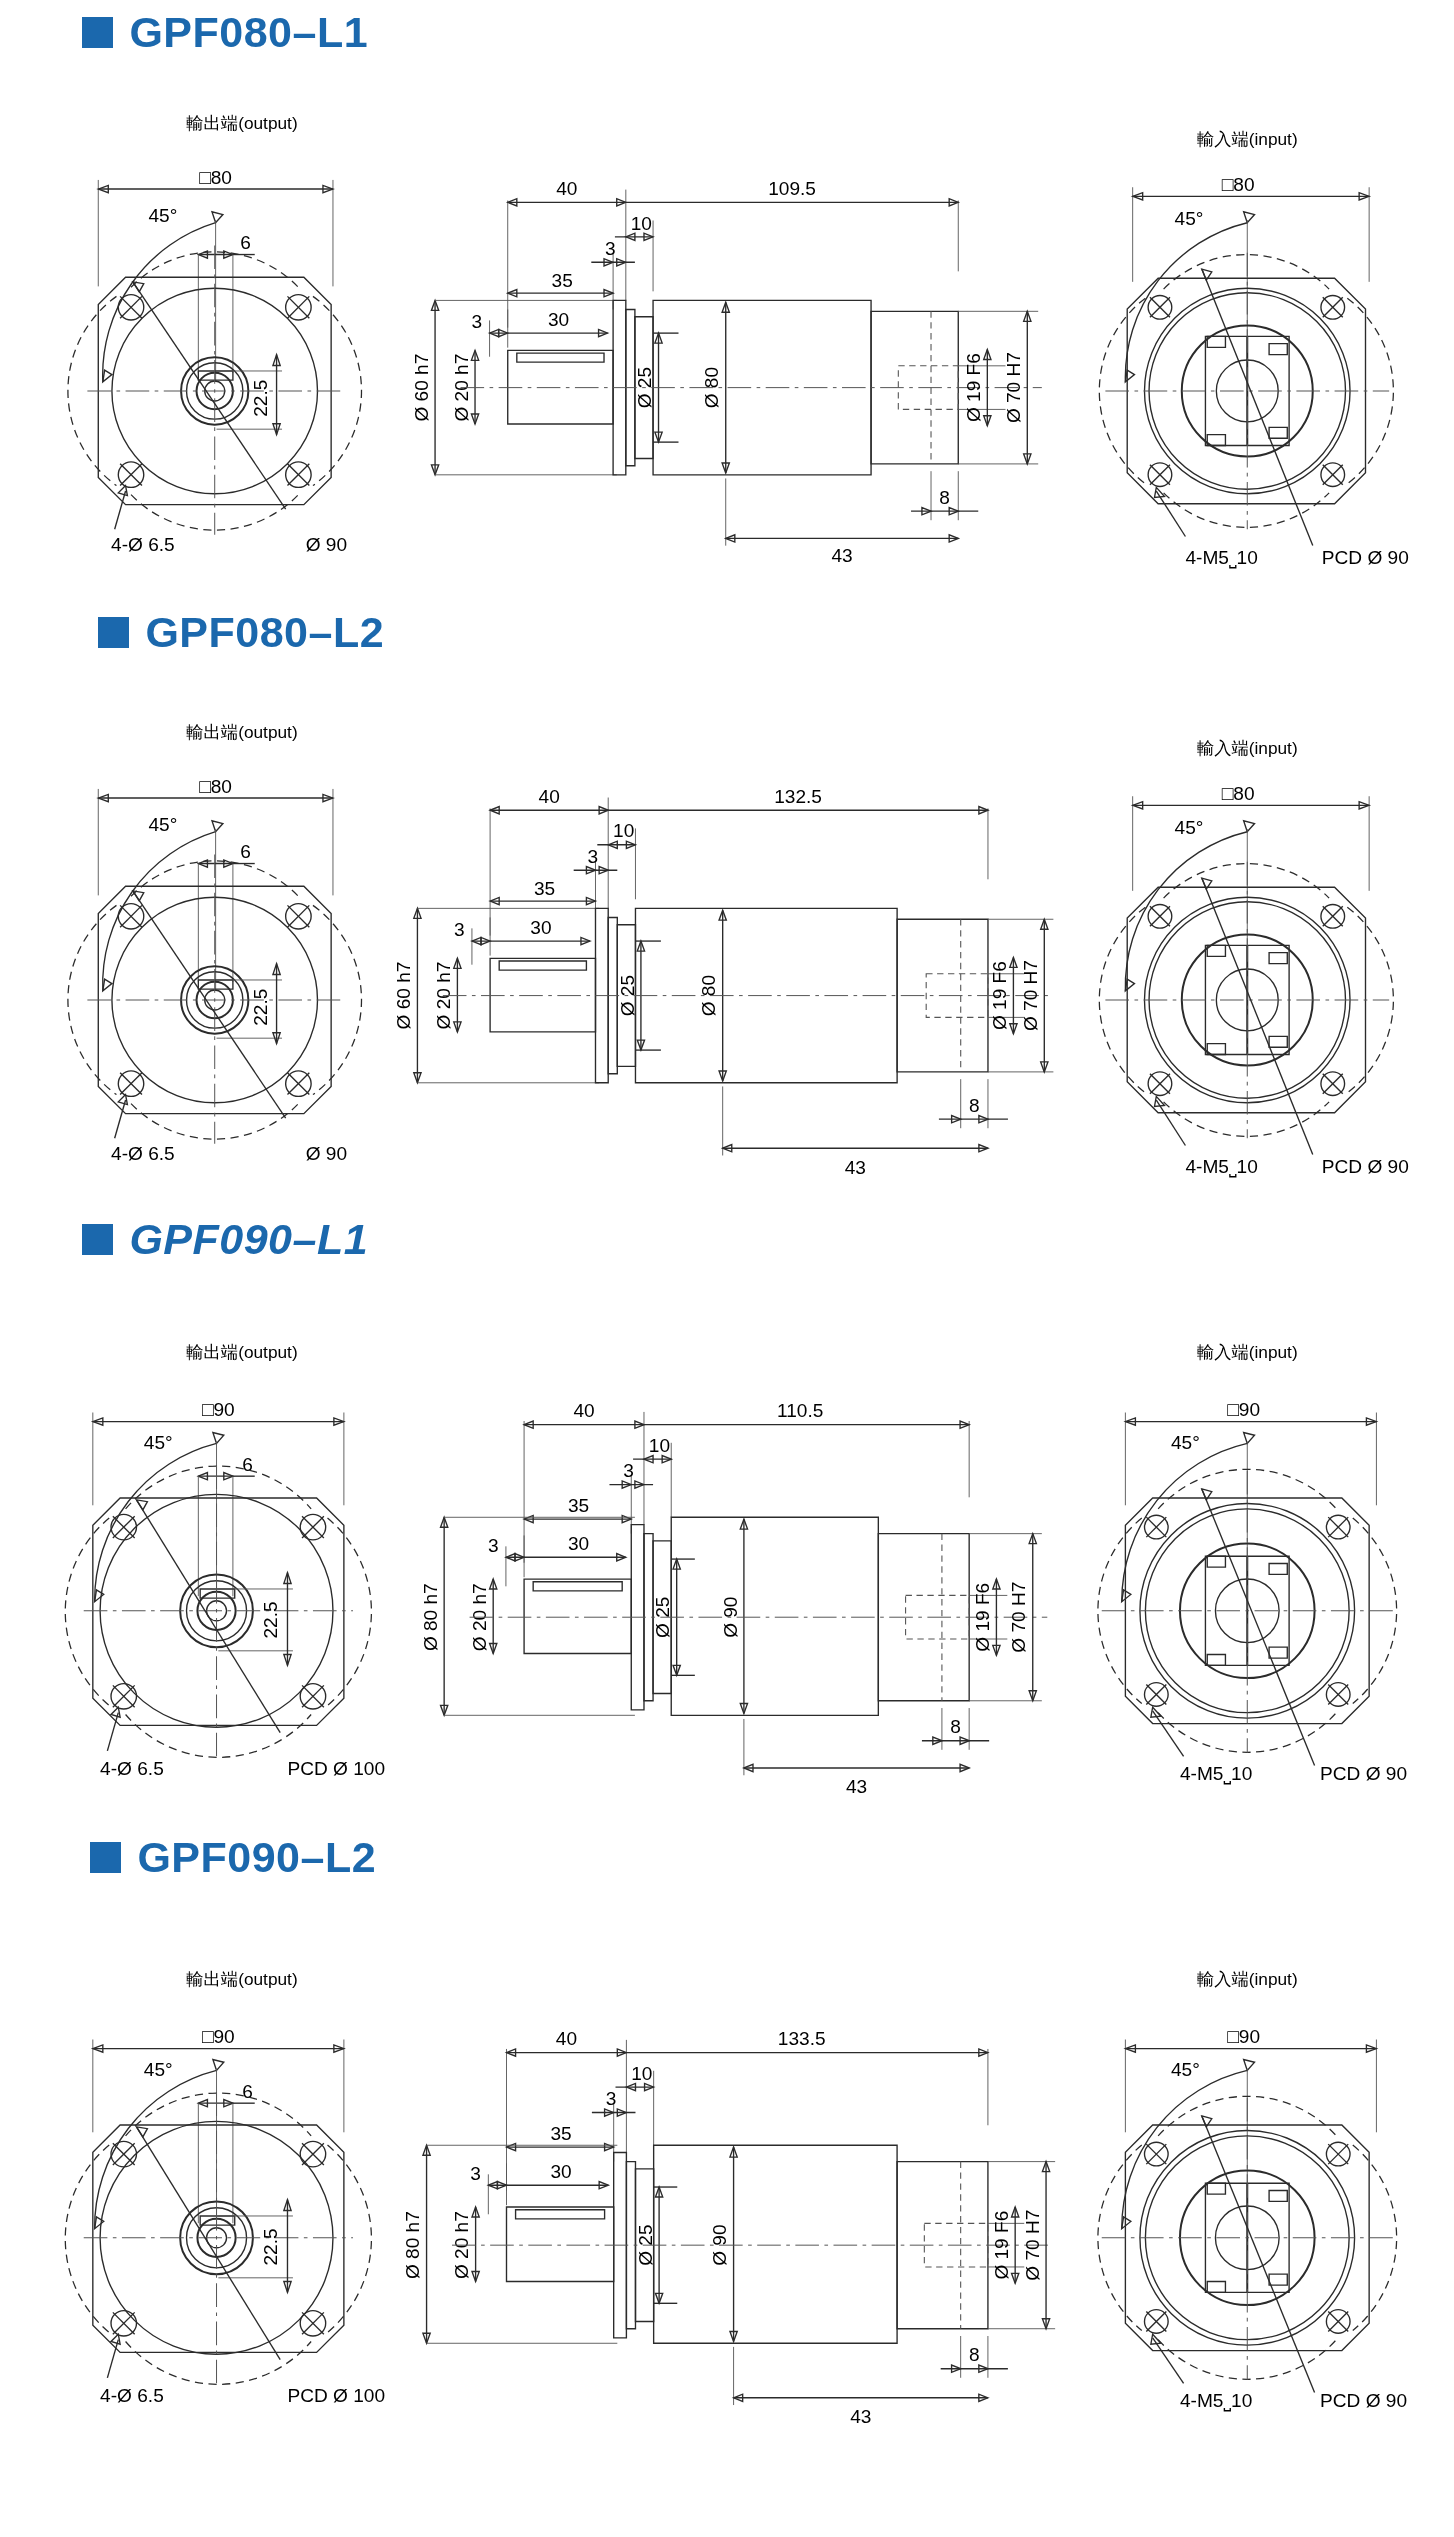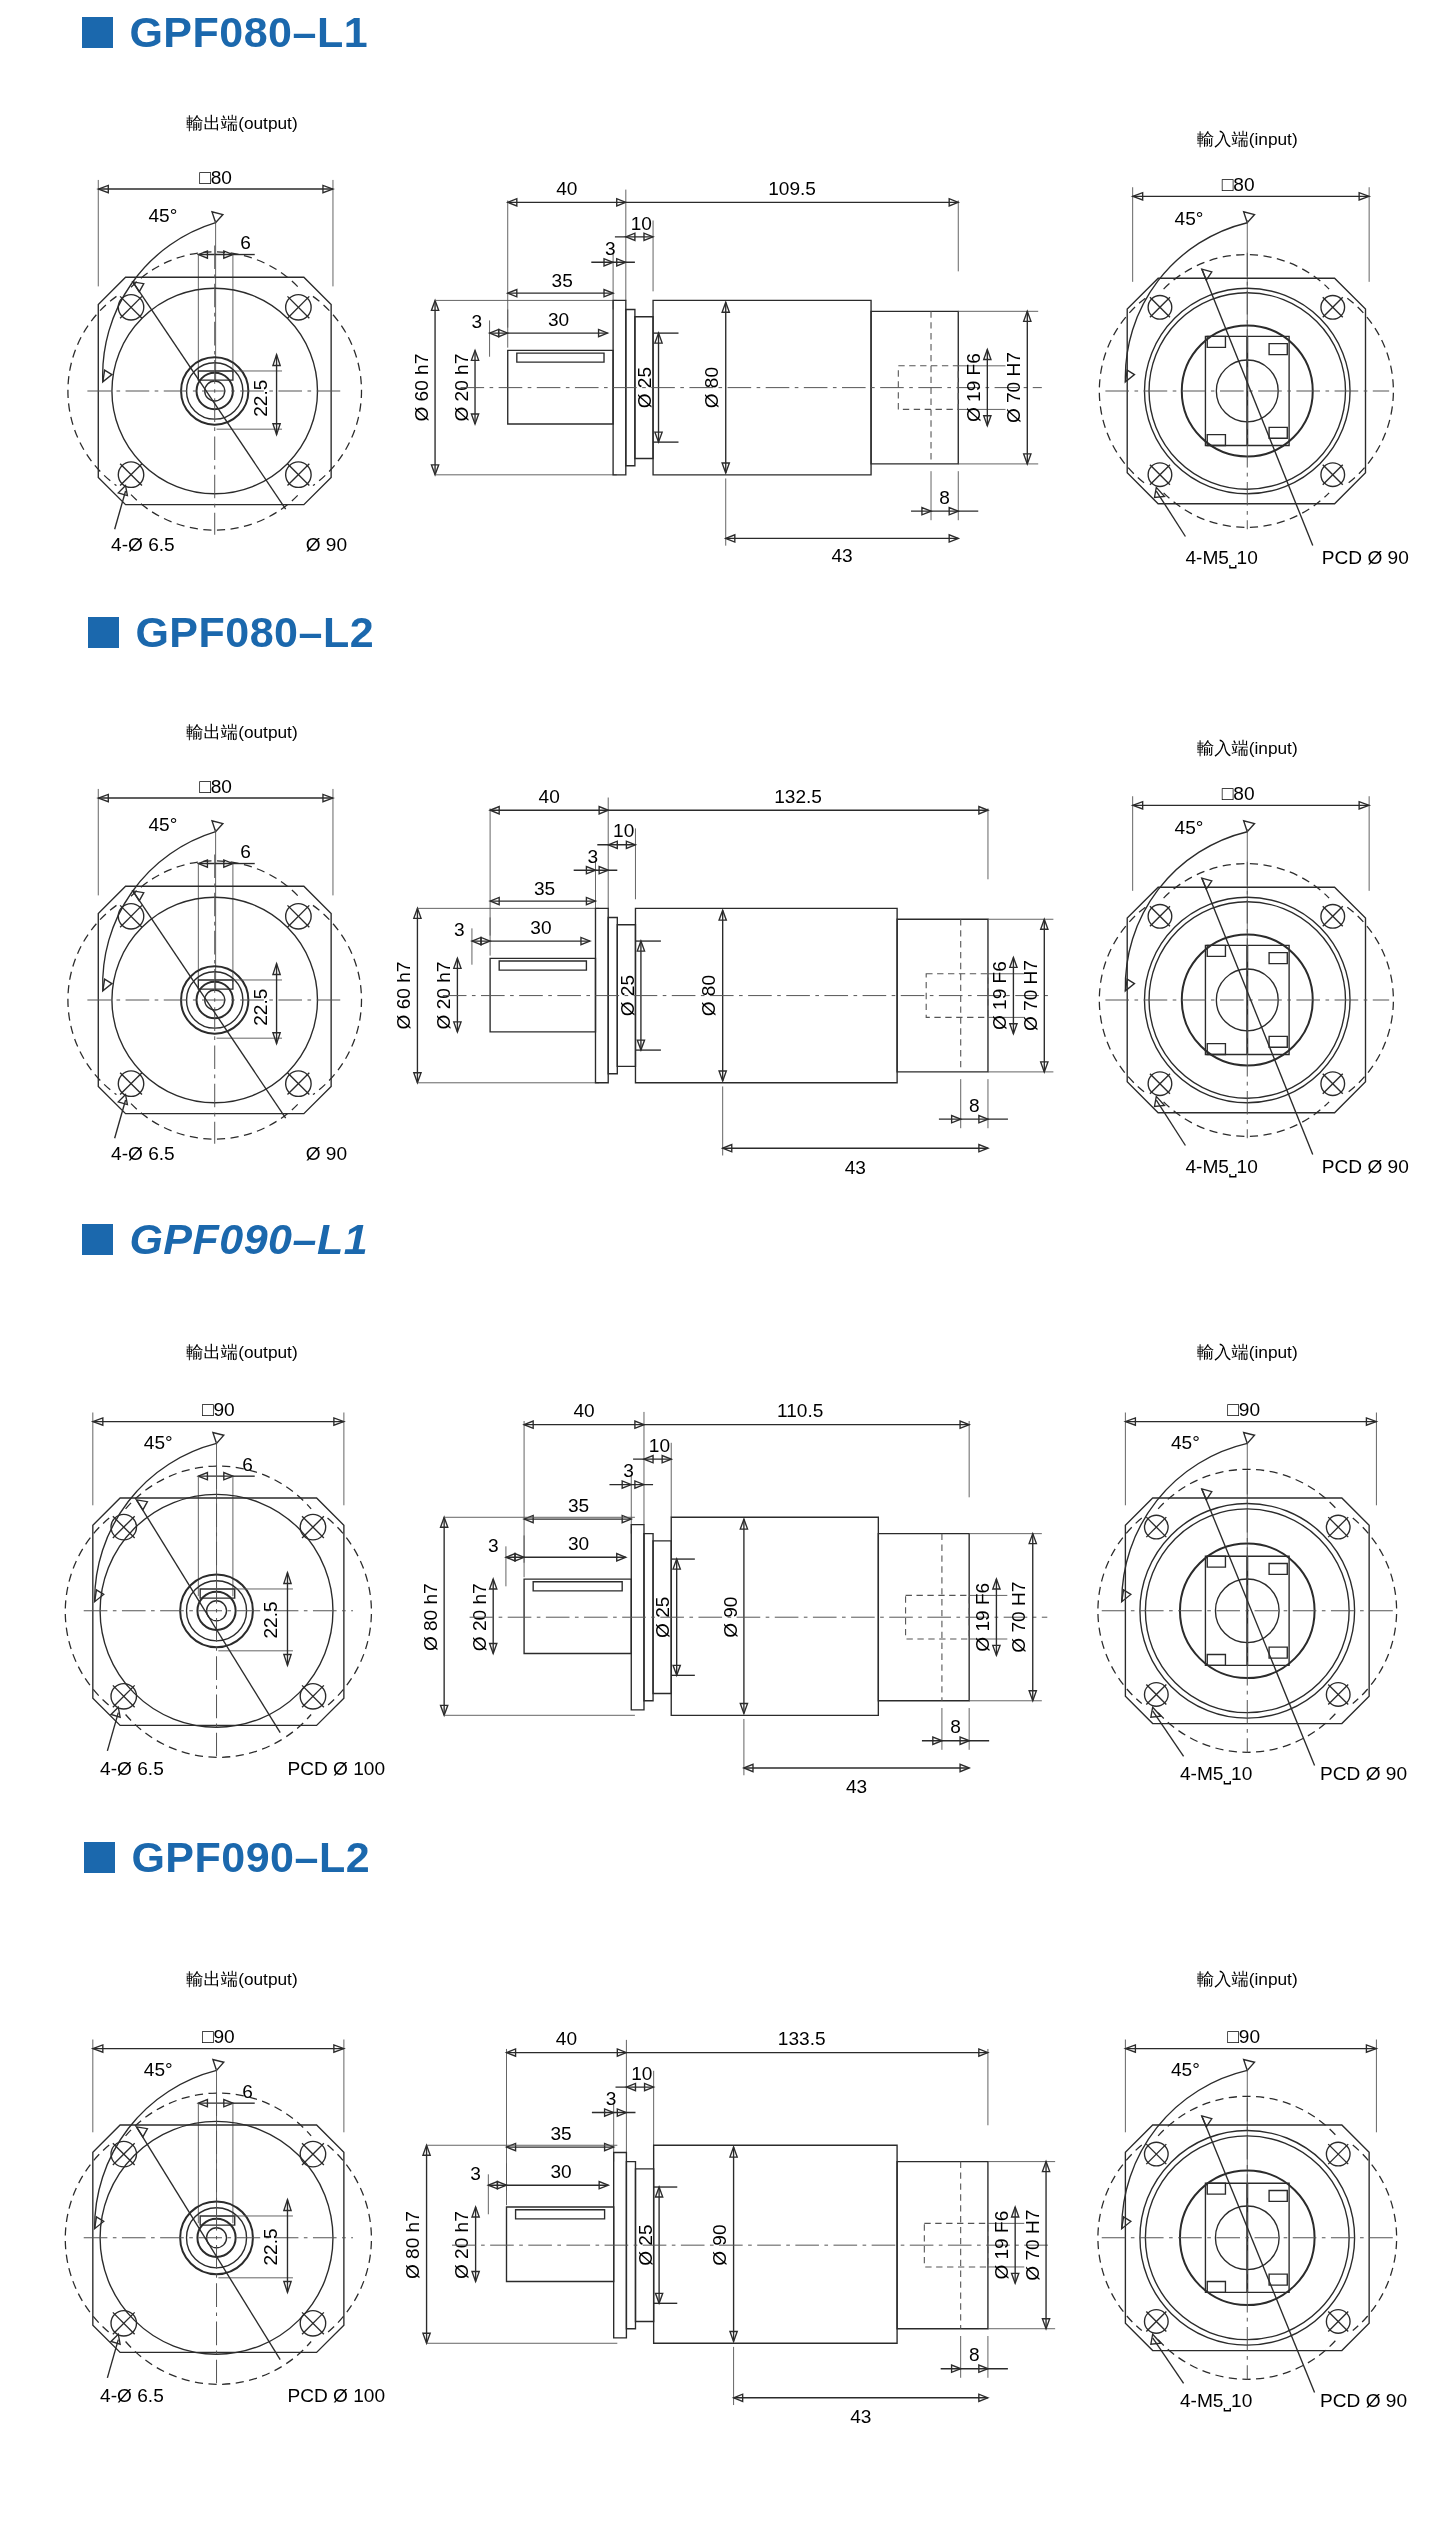--- a/index.html
+++ b/index.html
@@ -269,21 +269,21 @@
       <line class="cl" x1="196" y1="158" x2="196" y2="462"></line>
       <line class="ln" x1="96" y1="420" x2="128" y2="470"></line>
       <path class="ln" d="M96 416 l-2 11 l11 -1 z" fill="#2b2b2b"></path>
       <text class="txt" x="128" y="500">4-M5⎵10</text>
       <line class="ln" x1="146" y1="176" x2="268" y2="480"></line>
       <path class="ln" d="M146 176 l11 3 l-6 9 z" fill="#2b2b2b"></path>
       <text class="txt" x="278" y="500">PCD Ø 90</text>
     </svg>
   </div>
 
-  <div class="sec-title" style="left:64px;top:611px;">
+  <div class="sec-title" style="left:74px;top:611px;">
     <span class="sq"></span>
     <span class="tx">GPF080–L2</span>
   </div>
 
   <div class="blk" style="left:36px;top:718px;">
     <svg width="364" height="473" viewBox="0 0 400 520">
       <text class="txt-s" x="200" y="22" text-anchor="middle">輸出端(output)</text>
       <line class="ext" x1="42" y1="78" x2="42" y2="195"></line>
       <line class="ext" x1="300" y1="78" x2="300" y2="195"></line>
       <line class="ln" x1="42" y1="88" x2="300" y2="88"></line>
@@ -717,21 +717,21 @@
       <line class="cl" x1="196" y1="158" x2="196" y2="468"></line>
       <line class="ln" x1="92" y1="422" x2="126" y2="472"></line>
       <path class="ln" d="M92 418 l-2 11 l11 -1 z" fill="#2b2b2b"></path>
       <text class="txt" x="122" y="498">4-M5⎵10</text>
       <line class="ln" x1="146" y1="178" x2="270" y2="482"></line>
       <path class="ln" d="M146 178 l11 3 l-6 9 z" fill="#2b2b2b"></path>
       <text class="txt" x="276" y="498">PCD Ø 90</text>
     </svg>
   </div>
 
-  <div class="sec-title" style="left:60px;top:1836px;">
+  <div class="sec-title" style="left:66px;top:1836px;">
     <span class="sq"></span>
     <span class="tx">GPF090–L2</span>
   </div>
 
   <div class="blk" style="left:36px;top:1954px;">
     <svg width="364" height="473" viewBox="0 0 400 520">
       <text class="txt-s" x="200" y="34" text-anchor="middle">輸出端(output)</text>
       <line class="ext" x1="36" y1="94" x2="36" y2="196"></line>
       <line class="ext" x1="312" y1="94" x2="312" y2="196"></line>
       <line class="ln" x1="36" y1="104" x2="312" y2="104"></line>

